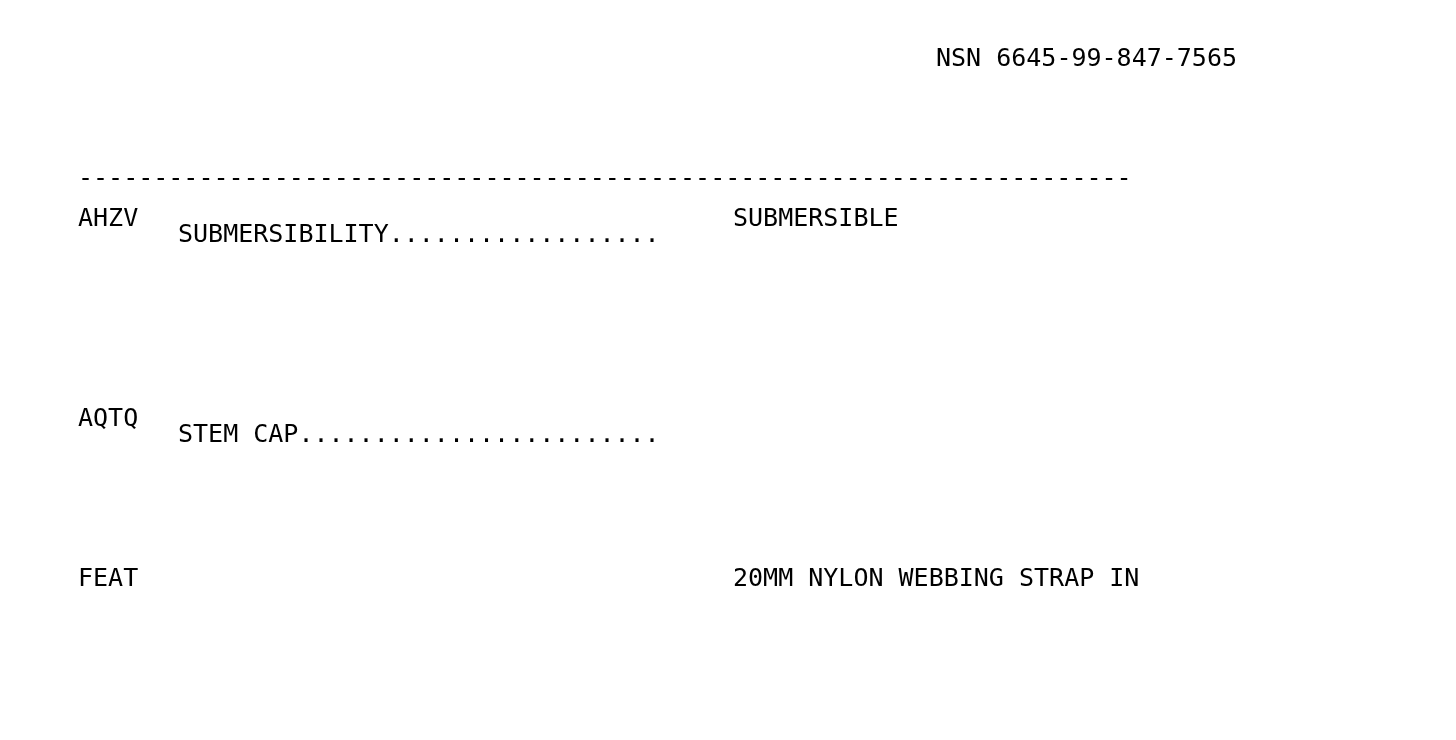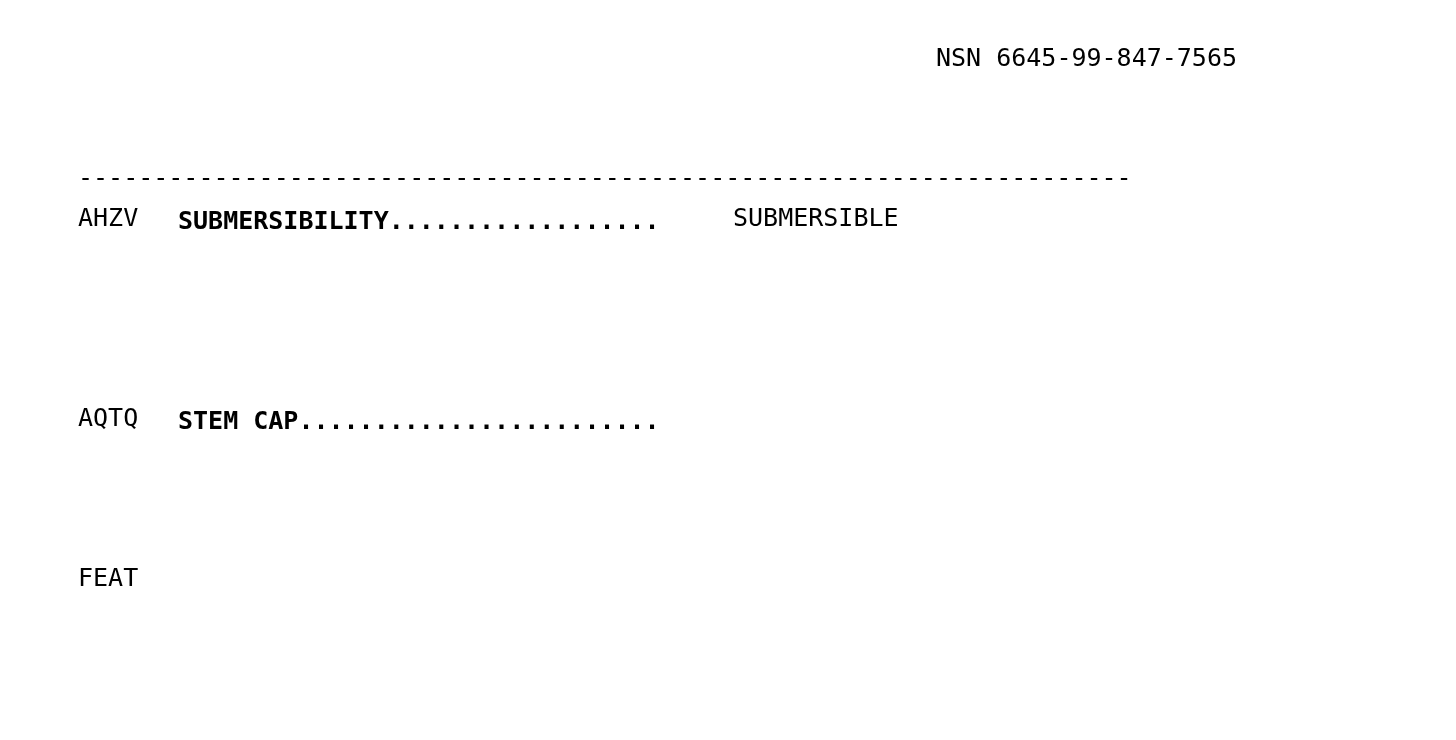--- a/index.html
+++ b/index.html
@@ -50,23 +50,22 @@
   }
   .rec-code {
     position: absolute;
     left: 0;
     top: 0;
     white-space: pre;
   }
   .rec-label {
     position: absolute;
     left: 100px;
-    top: 3px;
+    top: 16px;
     white-space: pre;
-    font-weight: bold;
   }
   .rec-value {
     position: absolute;
     left: 655px;
     top: 0;
     white-space: pre;
   }
 </style>
 </head>
 <body>
@@ -86,15 +85,16 @@
     <span class="rec-value">SUBMERSIBLE</span>
   </div>
 
   <div class="line rec">
     <span class="rec-code">AQTQ</span>
     <span class="rec-label">STEM CAP........................</span>
   </div>
 
   <div class="line rec">
     <span class="rec-code">FEAT</span>
+    <span class="rec-value">20MM NYLON WEBBING STRAP IN</span>
   </div>
 
 </div>
 
 </body></html>

